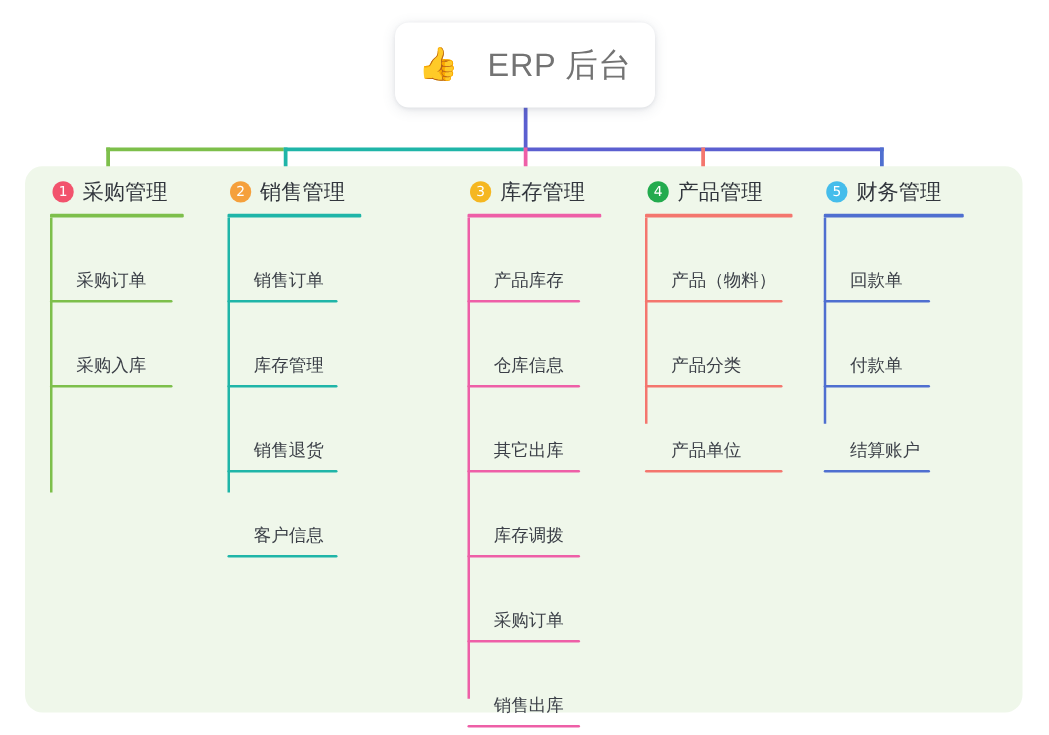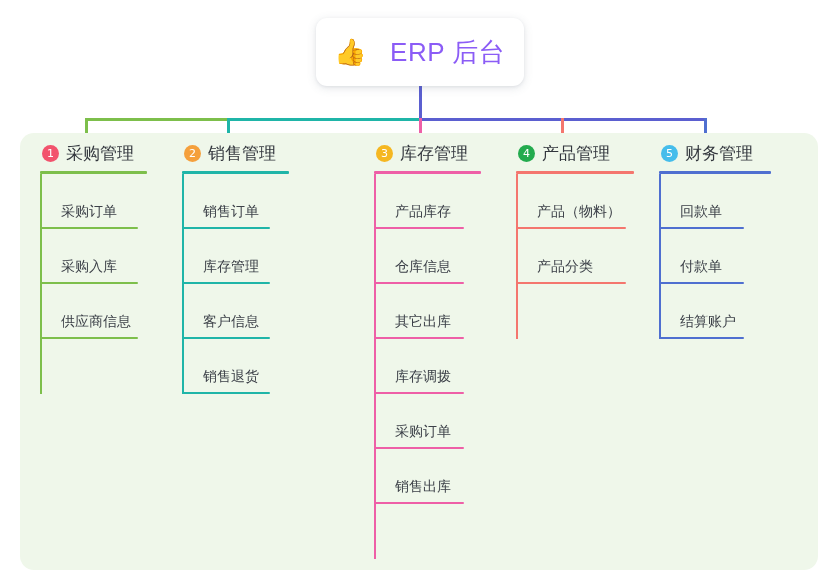--- a/index.html
+++ b/index.html
@@ -39,21 +39,21 @@
     gap: 11px;
   }
   #root-emoji {
     font-size: 26px;
     line-height: 1;
     font-family: "DejaVu Sans", sans-serif;
     color: #f2b632;
   }
   #root-title {
     font-size: 26px;
-    color: #8b5cf6;
+    color: #737373;
     letter-spacing: 0.5px;
     white-space: nowrap;
     margin-left: 12px;
   }
 
   
   .seg {
     position: absolute;
   }
 
@@ -108,21 +108,21 @@
     padding-left: 0;
   }
   .spine {
     position: absolute;
     left: 0;
     top: 0;
     width: 2px;
   }
   .leaf {
     position: relative;
-    height: 55px;
+    height: 68px;
     box-sizing: border-box;
   }
   .leaf-text {
     position: absolute;
     left: 21px;
     bottom: 8px;
     font-size: 14px;
     color: #3c4048;
     white-space: nowrap;
   }
@@ -169,48 +169,44 @@
       <div class="leaves">
         <div class="spine" style="background: rgb(125, 191, 75); height: 220px;"></div>
         <div class="leaf">
           <span class="leaf-text">采购订单</span>
           <div class="leaf-rule" style="background: rgb(125, 191, 75); width: 98px;"></div>
         </div>
         <div class="leaf">
           <span class="leaf-text">采购入库</span>
           <div class="leaf-rule" style="background: rgb(125, 191, 75); width: 98px;"></div>
         </div>
-        <div class="leaf">
-          <span class="leaf-text">供应商信息</span>
-          <div class="leaf-rule" style="background: rgb(125, 191, 75); width: 98px;"></div>
-        </div>
       </div>
     </div>
     <div class="column" style="left: 182px;">
       <div class="col-head">
         <span class="badge" style="background: rgb(245, 160, 60);">2</span>
         <span class="col-title">销售管理</span>
       </div>
       <div class="head-rule" style="background: rgb(31, 181, 168); width: 107px;"></div>
       <div class="leaves">
         <div class="spine" style="background: rgb(31, 181, 168); height: 220px;"></div>
         <div class="leaf">
           <span class="leaf-text">销售订单</span>
           <div class="leaf-rule" style="background: rgb(31, 181, 168); width: 88px;"></div>
         </div>
         <div class="leaf">
           <span class="leaf-text">库存管理</span>
           <div class="leaf-rule" style="background: rgb(31, 181, 168); width: 88px;"></div>
         </div>
         <div class="leaf">
+          <span class="leaf-text">销售退货</span>
+          <div class="leaf-rule" style="background: rgb(31, 181, 168); width: 88px;"></div>
+        </div>
+        <div class="leaf">
           <span class="leaf-text">客户信息</span>
-          <div class="leaf-rule" style="background: rgb(31, 181, 168); width: 88px;"></div>
-        </div>
-        <div class="leaf">
-          <span class="leaf-text">销售退货</span>
           <div class="leaf-rule" style="background: rgb(31, 181, 168); width: 88px;"></div>
         </div>
       </div>
     </div>
     <div class="column" style="left: 374px;">
       <div class="col-head">
         <span class="badge" style="background: rgb(245, 183, 33);">3</span>
         <span class="col-title">库存管理</span>
       </div>
       <div class="head-rule" style="background: rgb(238, 95, 167); width: 107px;"></div>
@@ -251,20 +247,24 @@
       <div class="leaves">
         <div class="spine" style="background: rgb(244, 118, 110); height: 165px;"></div>
         <div class="leaf">
           <span class="leaf-text">产品（物料）</span>
           <div class="leaf-rule" style="background: rgb(244, 118, 110); width: 110px;"></div>
         </div>
         <div class="leaf">
           <span class="leaf-text">产品分类</span>
           <div class="leaf-rule" style="background: rgb(244, 118, 110); width: 110px;"></div>
         </div>
+        <div class="leaf">
+          <span class="leaf-text">产品单位</span>
+          <div class="leaf-rule" style="background: rgb(244, 118, 110); width: 110px;"></div>
+        </div>
       </div>
     </div>
     <div class="column" style="left: 659px;">
       <div class="col-head">
         <span class="badge" style="background: rgb(69, 189, 235);">5</span>
         <span class="col-title">财务管理</span>
       </div>
       <div class="head-rule" style="background: rgb(79, 111, 208); width: 112px;"></div>
       <div class="leaves">
         <div class="spine" style="background: rgb(79, 111, 208); height: 165px;"></div>

